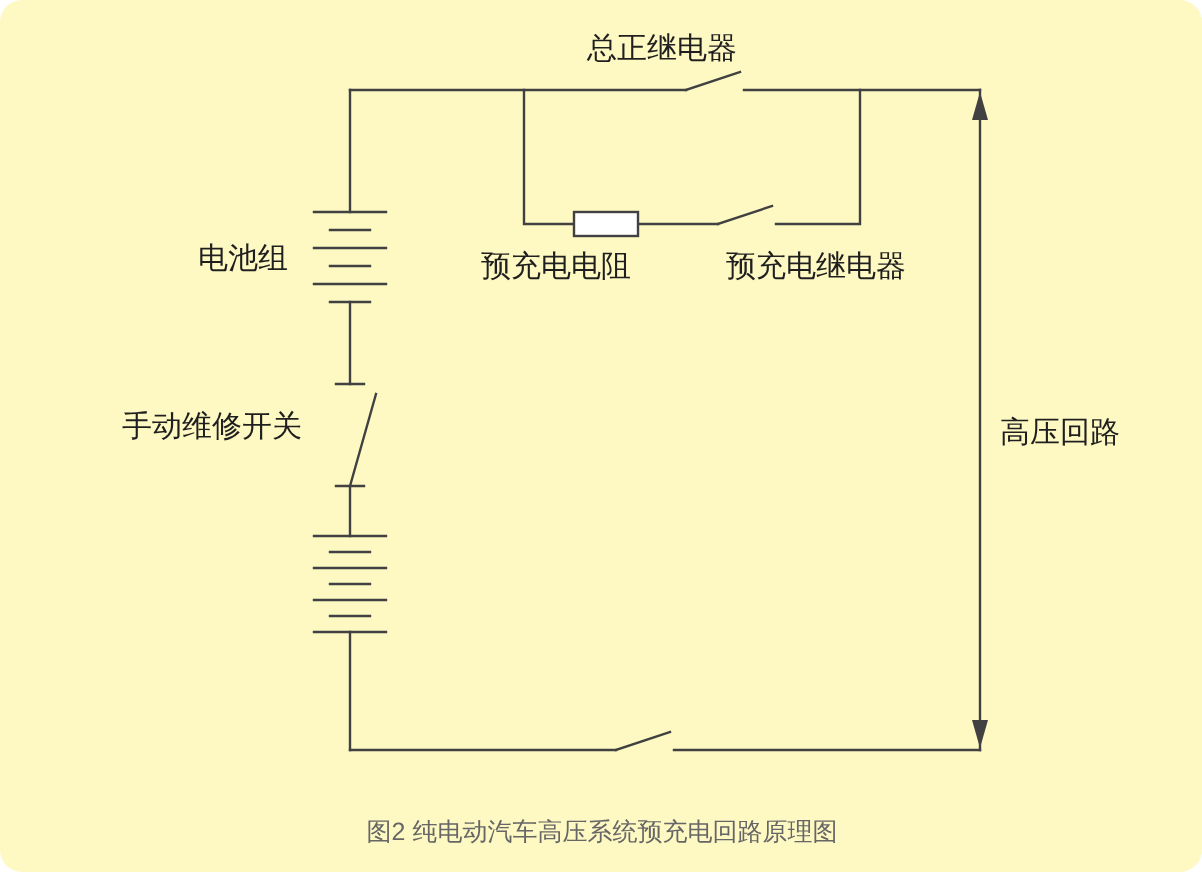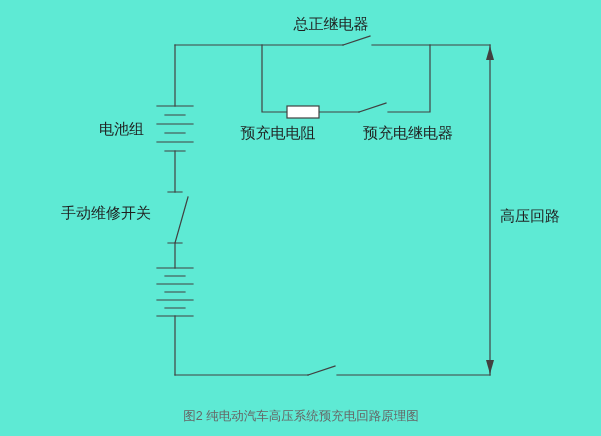--- a/index.html
+++ b/index.html
@@ -4,23 +4,24 @@
 <style>
   html, body {
     margin: 0;
     padding: 0;
     background: #ffffff;
   }
   .stage {
     position: relative;
     width: 601px;
     height: 436px;
-    background: #5eead4;
+    background: #fef9c3;
     font-family: "Liberation Sans", "DejaVu Sans", sans-serif;
     overflow: hidden;
+    border-radius: 11px;
   }
   svg { display: block; }
   .labels text {
     font-size: 15px;
     font-family: "Liberation Sans", "DejaVu Sans", sans-serif;
   }
   .caption {
     font-size: 12.5px;
     font-family: "Liberation Sans", "DejaVu Sans", sans-serif;
   }

